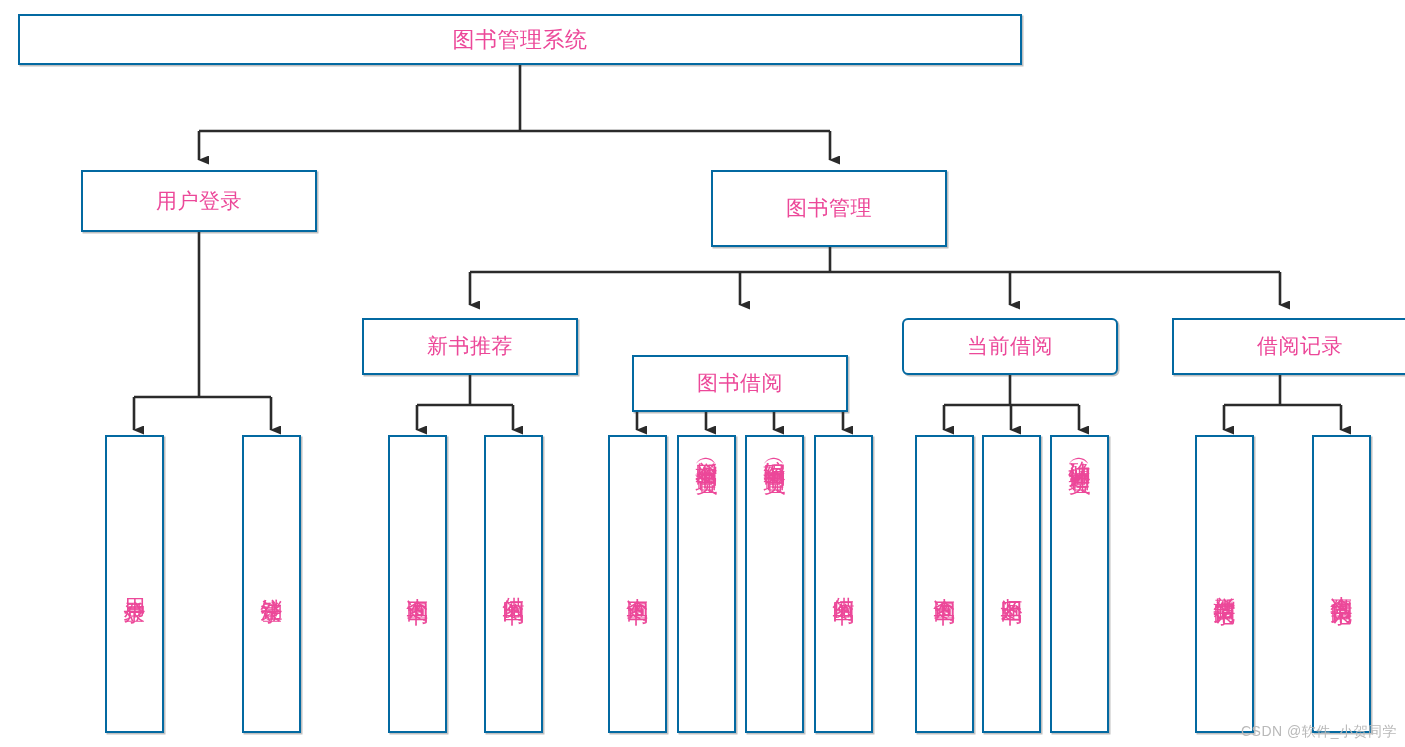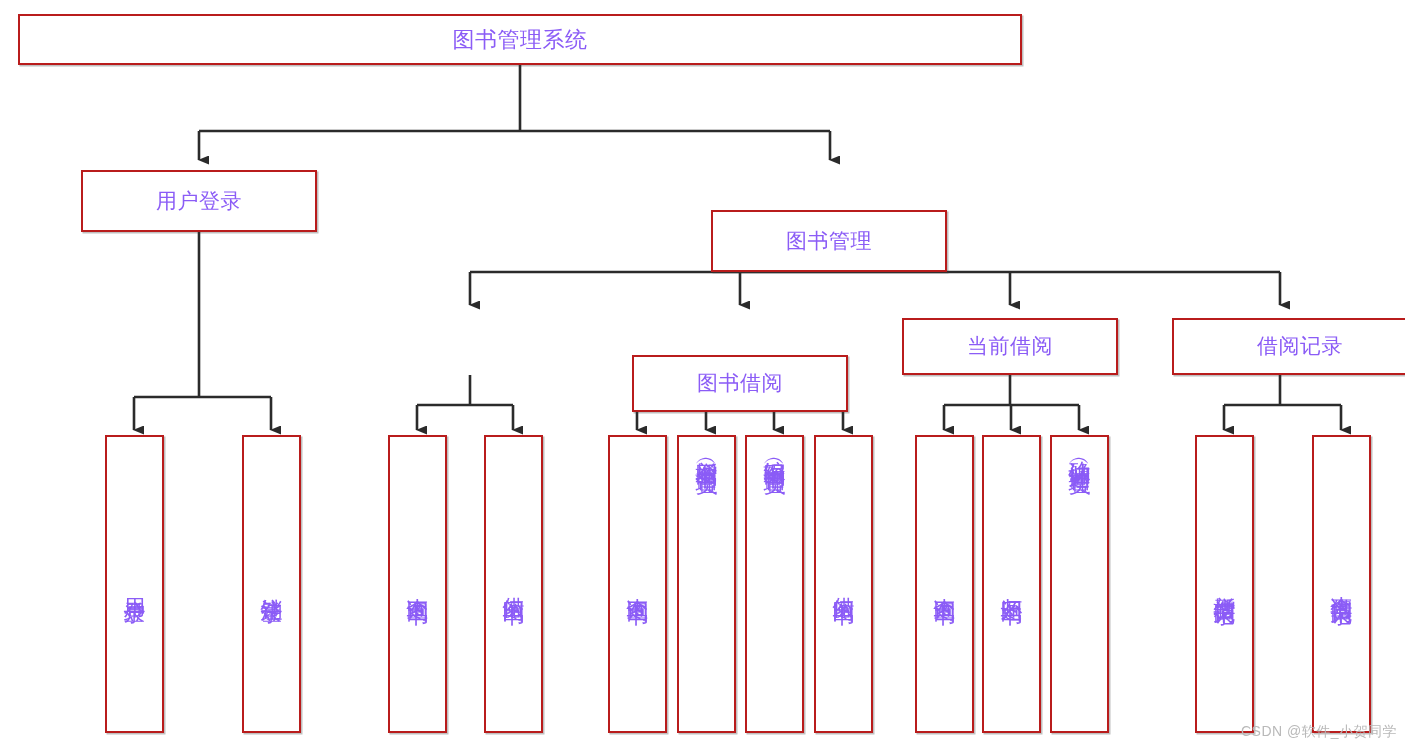--- a/index.html
+++ b/index.html
@@ -21,26 +21,26 @@
     position: absolute;
     left: 0;
     top: 0;
     width: 1405px;
     height: 747px;
     pointer-events: none;
   }
   .node {
     position: absolute;
     box-sizing: border-box;
-    border: 2px solid #b91c1c;
+    border: 2px solid #0369a1;
     background: #ffffff;
     display: flex;
     align-items: center;
     justify-content: center;
-    color: #8b5cf6;
+    color: #ec4899;
     box-shadow: 1.5px 1.5px 0 rgba(60,60,60,0.32);
   }
   .node .lbl {
     display: block;
     line-height: 1.18;
     text-align: center;
     white-space: nowrap;
   }
   
   .node.h .lbl {
@@ -132,28 +132,31 @@
     </g>
   </svg>
 
   <div class="node h root" style="left:18px; top:14px; width:1004px; height:51px;">
     <span class="lbl">图书管理系统</span>
   </div>
 
   <div class="node h" style="left:81px; top:170px; width:236px; height:62px;">
     <span class="lbl">用户登录</span>
   </div>
-  <div class="node h" style="left:711px; top:170px; width:236px; height:62px;margin-top:40px;">
+  <div class="node h" style="left:711px; top:170px; width:236px; height:77px;">
     <span class="lbl">图书管理</span>
   </div>
 
+  <div class="node h" style="left:362px; top:318px; width:216px; height:57px;">
+    <span class="lbl">新书推荐</span>
+  </div>
   <div class="node h" style="left:632px; top:318px; width:216px; height:57px;margin-top:37px;">
     <span class="lbl">图书借阅</span>
   </div>
-  <div class="node h" style="left:902px; top:318px; width:216px; height:57px;">
+  <div class="node h" style="left:902px; top:318px; width:216px; height:57px;border-radius:6px;">
     <span class="lbl">当前借阅</span>
   </div>
   <div class="node h" style="left:1172px; top:318px; width:256px; height:57px;">
     <span class="lbl">借阅记录</span>
   </div>
 
   <div class="node v center" style="left:105px; top:435px; width:59px; height:298px;">
     <span class="lbl">用户登录</span>
   </div>
   <div class="node v center" style="left:242px; top:435px; width:59px; height:298px;">

